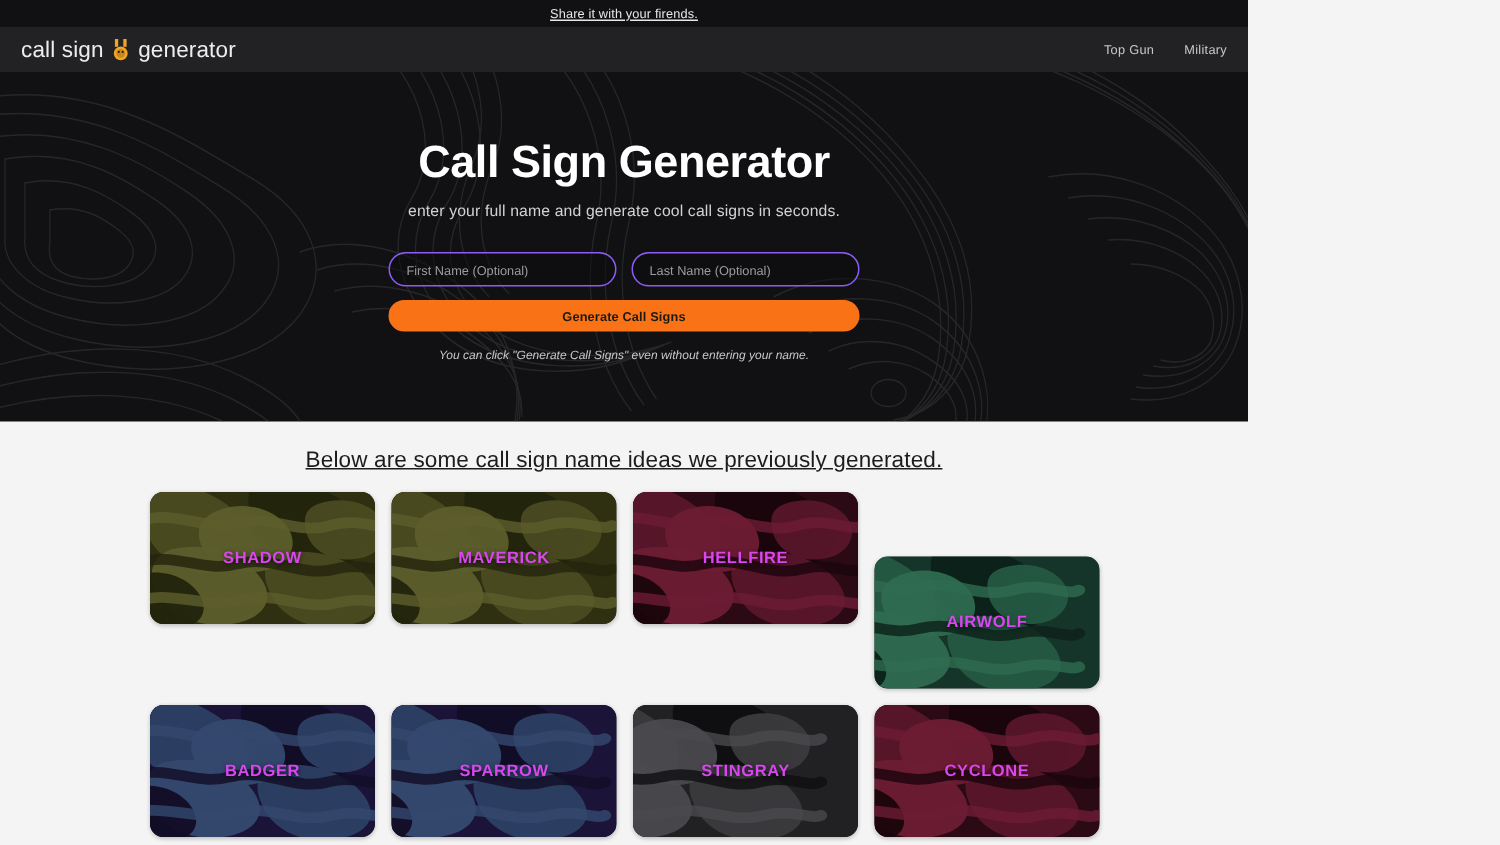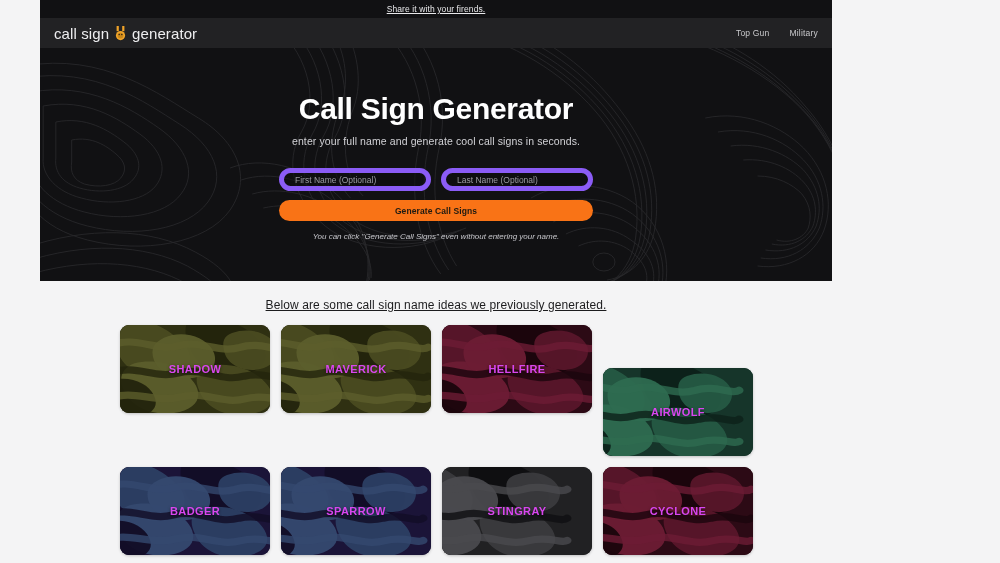--- a/index.html
+++ b/index.html
@@ -2,21 +2,21 @@
 <html><head>
 <meta charset="utf-8">
 <style>
   * { box-sizing: border-box; margin: 0; padding: 0; }
   html, body {
     width: 1000px; height: 563px;
     font-family: "Liberation Sans", sans-serif;
     background: #f4f4f5;
     overflow: hidden;
   }
-  .page { width: 832px; height: 563px; position: relative; overflow: hidden; padding-left: 40px; }
+  .page { width: 832px; height: 563px; position: relative; overflow: hidden; }
 
   
   .announce {
     height: 18px;
     background: #111113;
     display: flex; align-items: center; justify-content: center;
   }
   .announce a {
     color: #e8e8ea;
     font-size: 8.5px;
@@ -58,21 +58,21 @@
   }
   .hero-sub {
     color: #d2d2d6;
     font-size: 10.5px;
     margin-top: 9px;
     letter-spacing: .1px;
   }
   .form-row { display: flex; gap: 10px; margin-top: 21px; }
   .field {
     width: 152px; height: 23px;
-    border: 5px solid #8b5cf6;
+    border: 1px solid #8b5cf6;
     border-radius: 12px;
     background: rgba(12,12,14,.55);
     color: #efeff1;
     font-size: 8.5px;
     font-family: "Liberation Sans", sans-serif;
     padding: 0 11px;
     outline: none;
   }
   .field::placeholder { color: #9b9ba2; }
   .generate-btn {
@@ -92,21 +92,21 @@
     color: #c7c7cc;
     font-size: 8px;
     font-style: italic;
   }
 
   
   .ideas { background: #f4f4f5; padding-top: 17px; }
   .ideas-head {
     text-align: center;
     color: #1c1c1e;
-    font-size: 12px;
+    font-size: 15px;
     text-decoration: underline;
     letter-spacing: .1px;
   }
   .grid {
     width: 632px;
     margin: 13px auto 0;
     display: grid;
     grid-template-columns: repeat(4, 150px);
     gap: 11px;
   }

